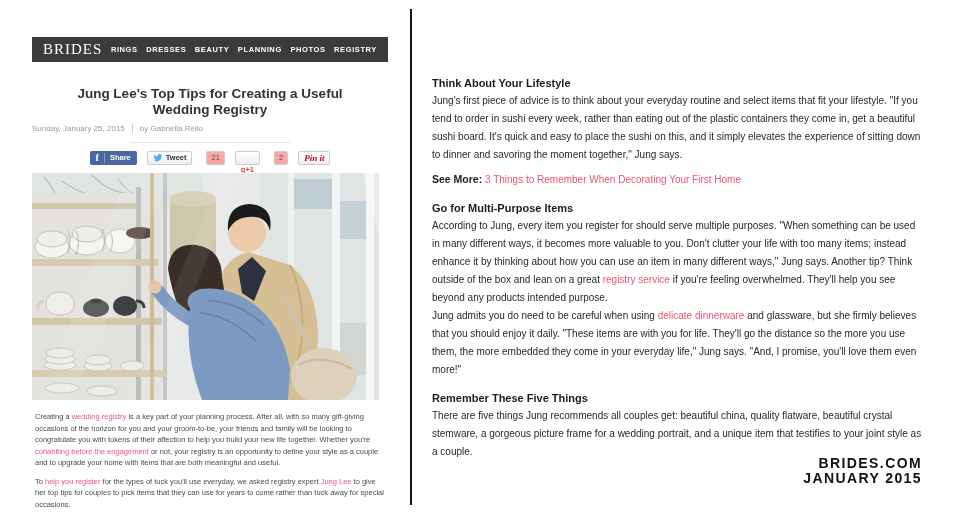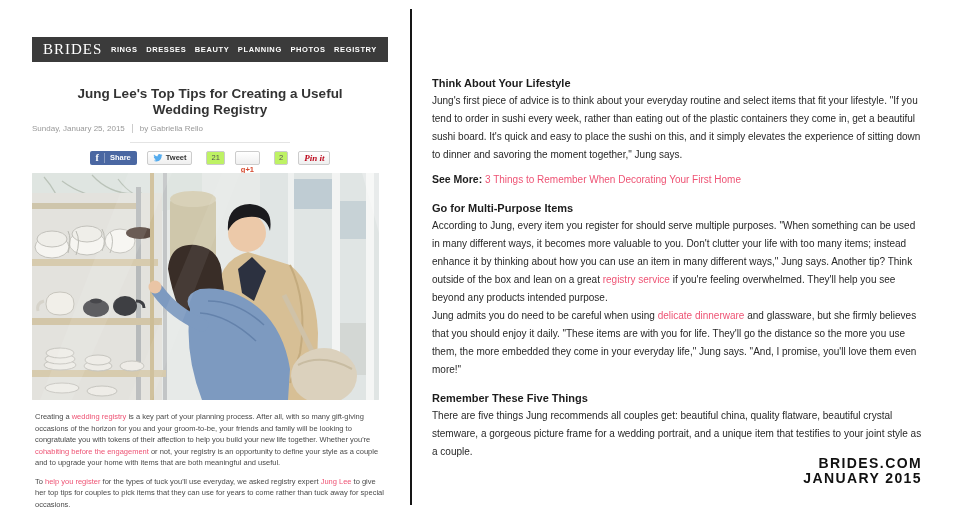--- a/index.html
+++ b/index.html
@@ -13,21 +13,21 @@
   .nav-item{color:#fff;font-size:7.5px;font-weight:bold;letter-spacing:.6px;cursor:pointer;text-align:center;}
   .title{font-size:13.5px;font-weight:bold;color:#333;text-align:center;line-height:16px;margin:24px 16px 0;}
   .dateline{margin-top:6px;display:flex;align-items:center;font-size:8px;color:#999;}
   .dateline .sep{display:inline-block;width:1px;height:9px;background:#ccc;margin:0 7px;}
   .rule{width:160px;border:none;border-top:1px solid #e4e4e4;margin:9px auto 7px;}
   .share-row{display:flex;justify-content:center;align-items:center;gap:10px;height:15px;}
   .btn{display:inline-flex;align-items:center;height:14px;font-size:7.5px;font-weight:bold;border-radius:2px;box-sizing:border-box;cursor:pointer;}
   .fb{background:var(--fb,#4a67a2);color:#fff;padding:0 6px;}
   .fb .f{font-family:"Liberation Serif",serif;font-size:10px;padding-right:5px;margin-right:5px;border-right:1px solid rgba(255,255,255,.35);line-height:10px;}
   .chip{background:linear-gradient(#ffffff,#efefef);border:1px solid #ccc;color:#333;padding:0 5px;gap:3px;}
-  .count{background:#bef264;border:1px solid #ccc;border-radius:2px;height:12px;display:inline-flex;align-items:center;padding:0 4px;font-size:7.5px;font-weight:normal;color:#555;}
+  .count{background:#fca5a5;border:1px solid #ccc;border-radius:2px;height:12px;display:inline-flex;align-items:center;padding:0 4px;font-size:7.5px;font-weight:normal;color:#555;}
   .grp{display:inline-flex;align-items:center;gap:14px;}
   .gp-label{color:var(--gred,#d6492f);font-weight:bold;margin-top:24px;}
   .pin-label{color:var(--pred,#bd081c);font-weight:bold;font-style:italic;font-family:"Liberation Serif",serif;font-size:9px;}
   .photo{margin-top:8px;width:347px;height:227px;overflow:hidden;background:#e8eae9;border-radius:1px;}
   .intro{font-size:7.5px;line-height:11.5px;color:#4a4a4a;margin:11px 3px 0;}
   .intro + .intro{margin-top:7px;}
   .lnk{color:var(--accent,#ee5374);text-decoration:none;cursor:pointer;}
 
   
   .vdivider{position:absolute;left:410px;top:9px;width:2px;height:496px;background:#161616;}

